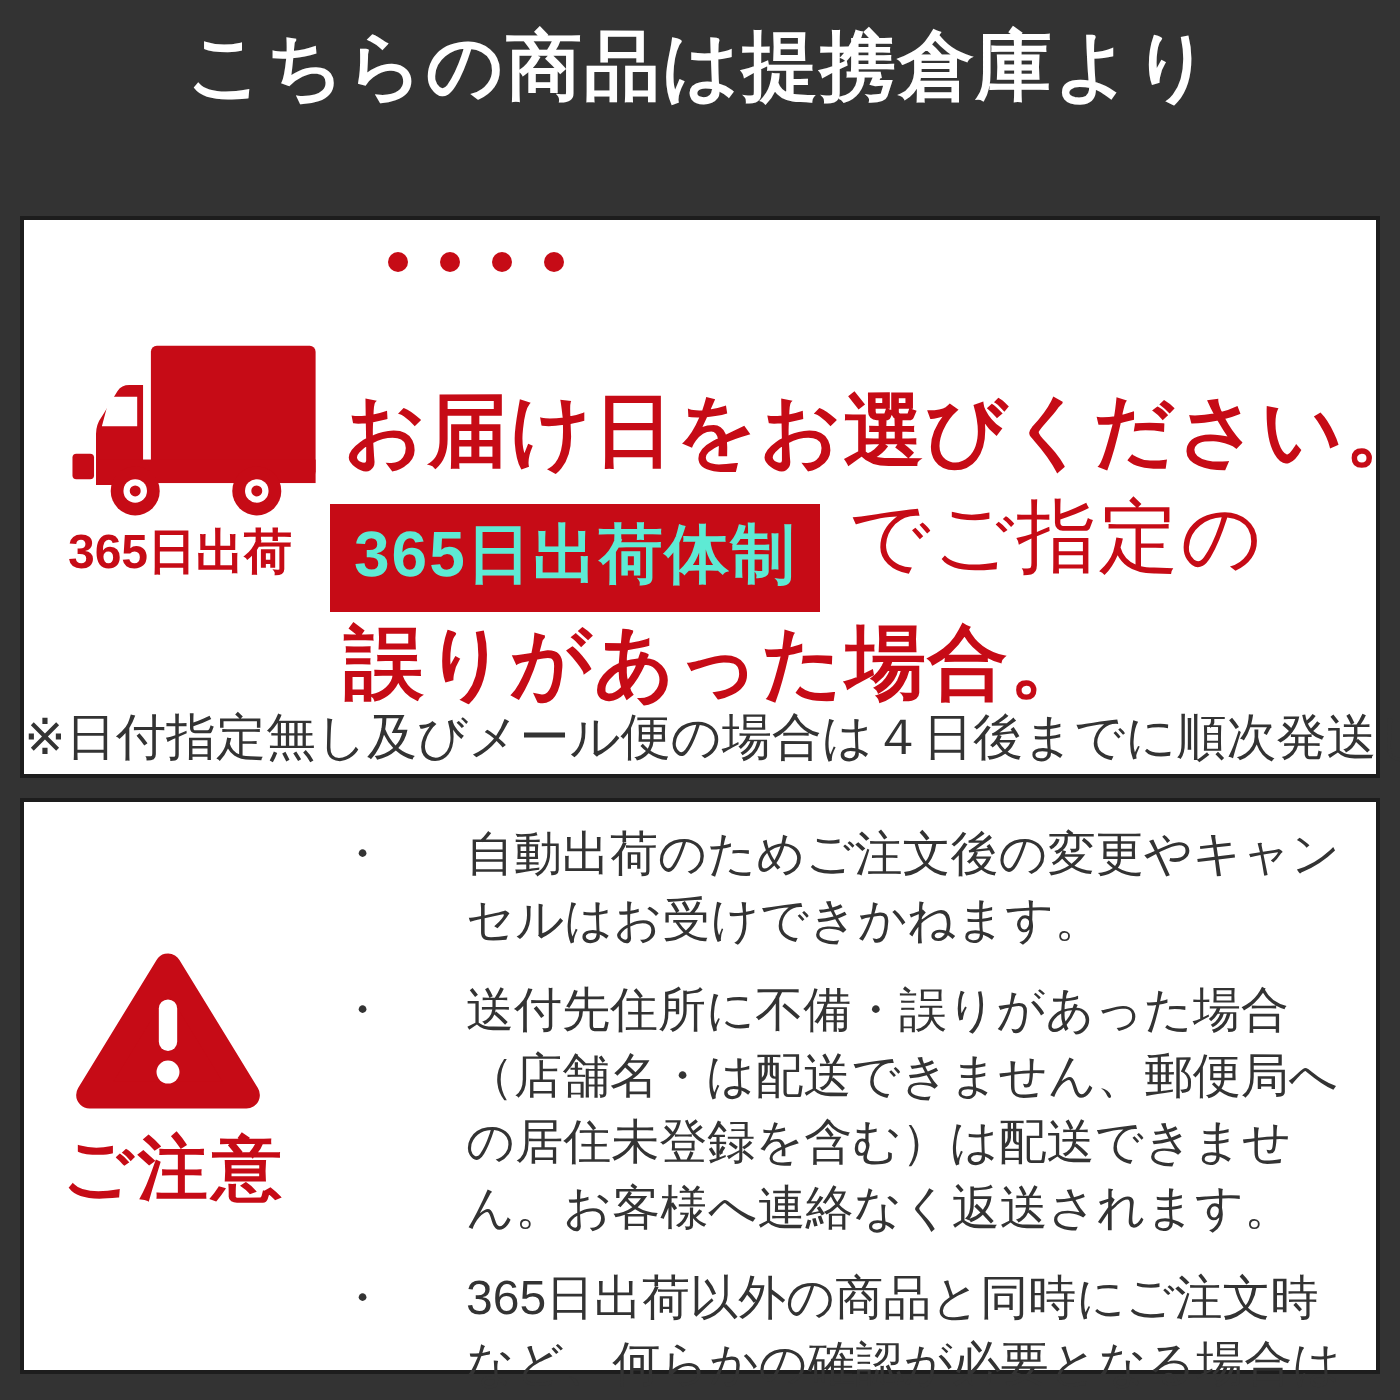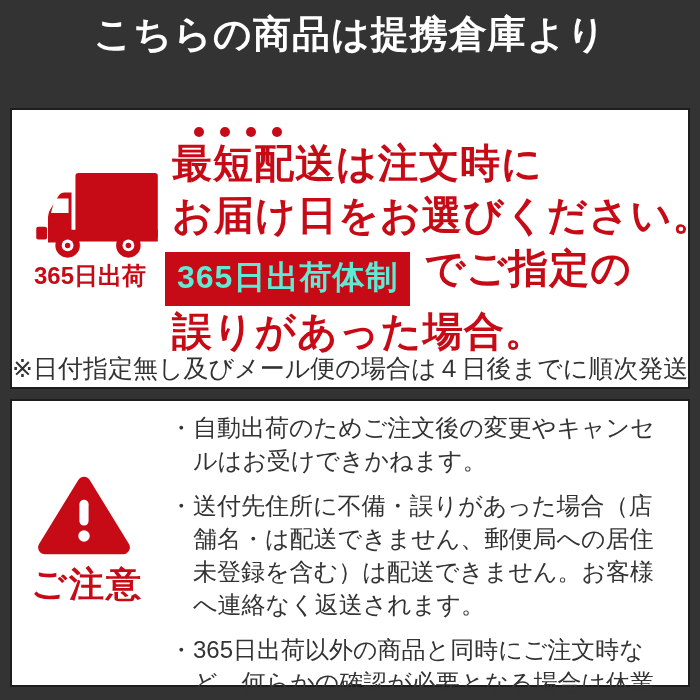--- a/index.html
+++ b/index.html
@@ -54,42 +54,42 @@
   }
   .headline.l1 { top: 26px; }
   .headline.l2 { top: 78px; }
   .badge-row { position: absolute; left: 153px; top: 131px; white-space: nowrap; }
   .badge {
     display: inline-block; background: var(--red); color: #5eead4;
     font-size: 32px; font-weight: bold; padding: 4px 12px 6px 12px; letter-spacing: 1px;
   }
   .after-badge {
     display: inline-block; margin-left: 14px; color: var(--red);
-    font-size: 40px; font-weight: bold; letter-spacing: 1px; vertical-align: 6px;
+    font-size: 40px; font-weight: normal; letter-spacing: 1px; vertical-align: 6px;
   }
   .headline.l3 { top: 194px; }
   .ship-note {
     position: absolute; left: 0; right: 0; top: 242px;
     text-align: center; font-size: 25px; color: #333333; white-space: nowrap;
   }
 
   
   .warn-icon-wrap { position: absolute; left: 24px; top: 70px; width: 96px; }
   .caution-label {
     position: absolute; left: 0; top: 160px; width: 150px;
     text-align: center; font-size: 35px; font-weight: bold; color: var(--red);
     letter-spacing: 2px; white-space: nowrap;
   }
   .bullets { position: absolute; left: 157px; top: 10px; right: 12px; }
   .bullet  {
     display: flex; color: #333333; font-size: 24px; line-height: 33px;
     margin-bottom: 12px;
   }
   .bullet .marker { flex: 0 0 20px; }
-  .bullet .btext  { flex: 1; }
+  .bullet .btext  { flex: 1; margin-left: 40px; }
 
   :root { --red: #c60b16; }
 </style>
 </head>
 <body>
 
 <div class="top-banner">
   <div class="line">こちらの商品は提携倉庫より</div>
 </div>
 
@@ -109,21 +109,20 @@
       <circle cx="96" cy="79" r="6" fill="#ffffff"></circle>
       <circle cx="96" cy="79" r="2.8" fill="#c60b16"></circle>
     </svg>
   </div>
   <div class="truck-label">365日出荷</div>
 
   <div class="dots">
     <span class="dot"></span><span class="dot"></span><span class="dot"></span><span class="dot"></span>
   </div>
 
-  <div class="headline l1">最短配送は注文時に</div>
   <div class="headline l2">お届け日をお選びください。</div>
 
   <div class="badge-row">
     <span class="badge">365日出荷体制</span><span class="after-badge">でご指定の</span>
   </div>
 
   <div class="headline l3">誤りがあった場合。</div>
 
   <div class="ship-note">※日付指定無し及びメール便の場合は４日後までに順次発送します。</div>
 </div>

